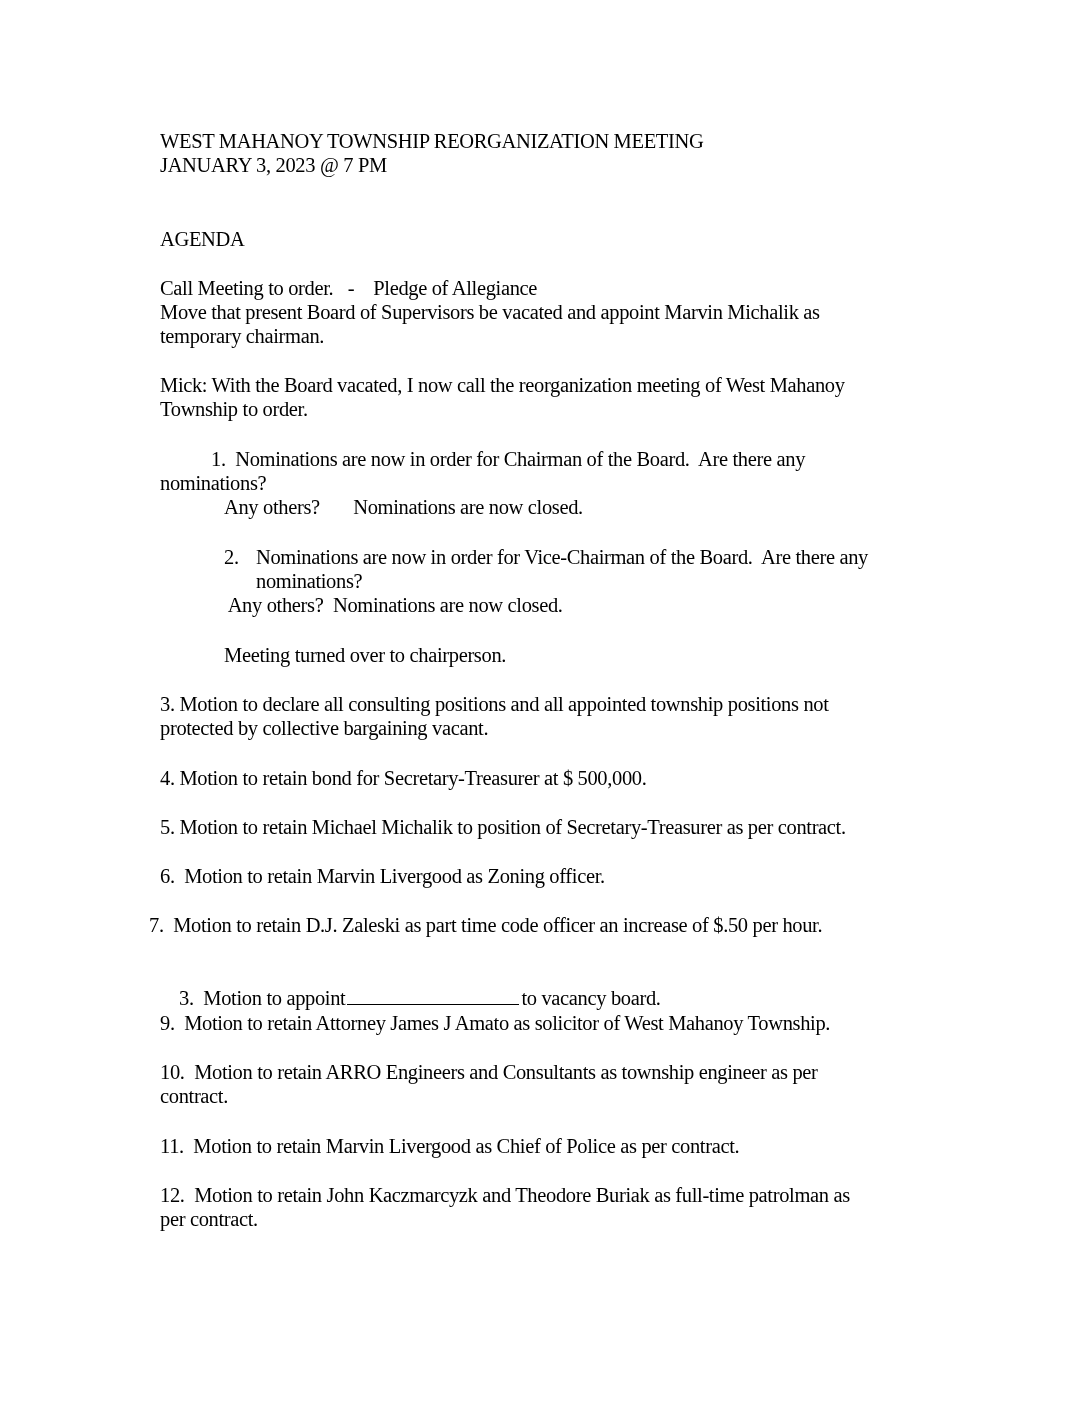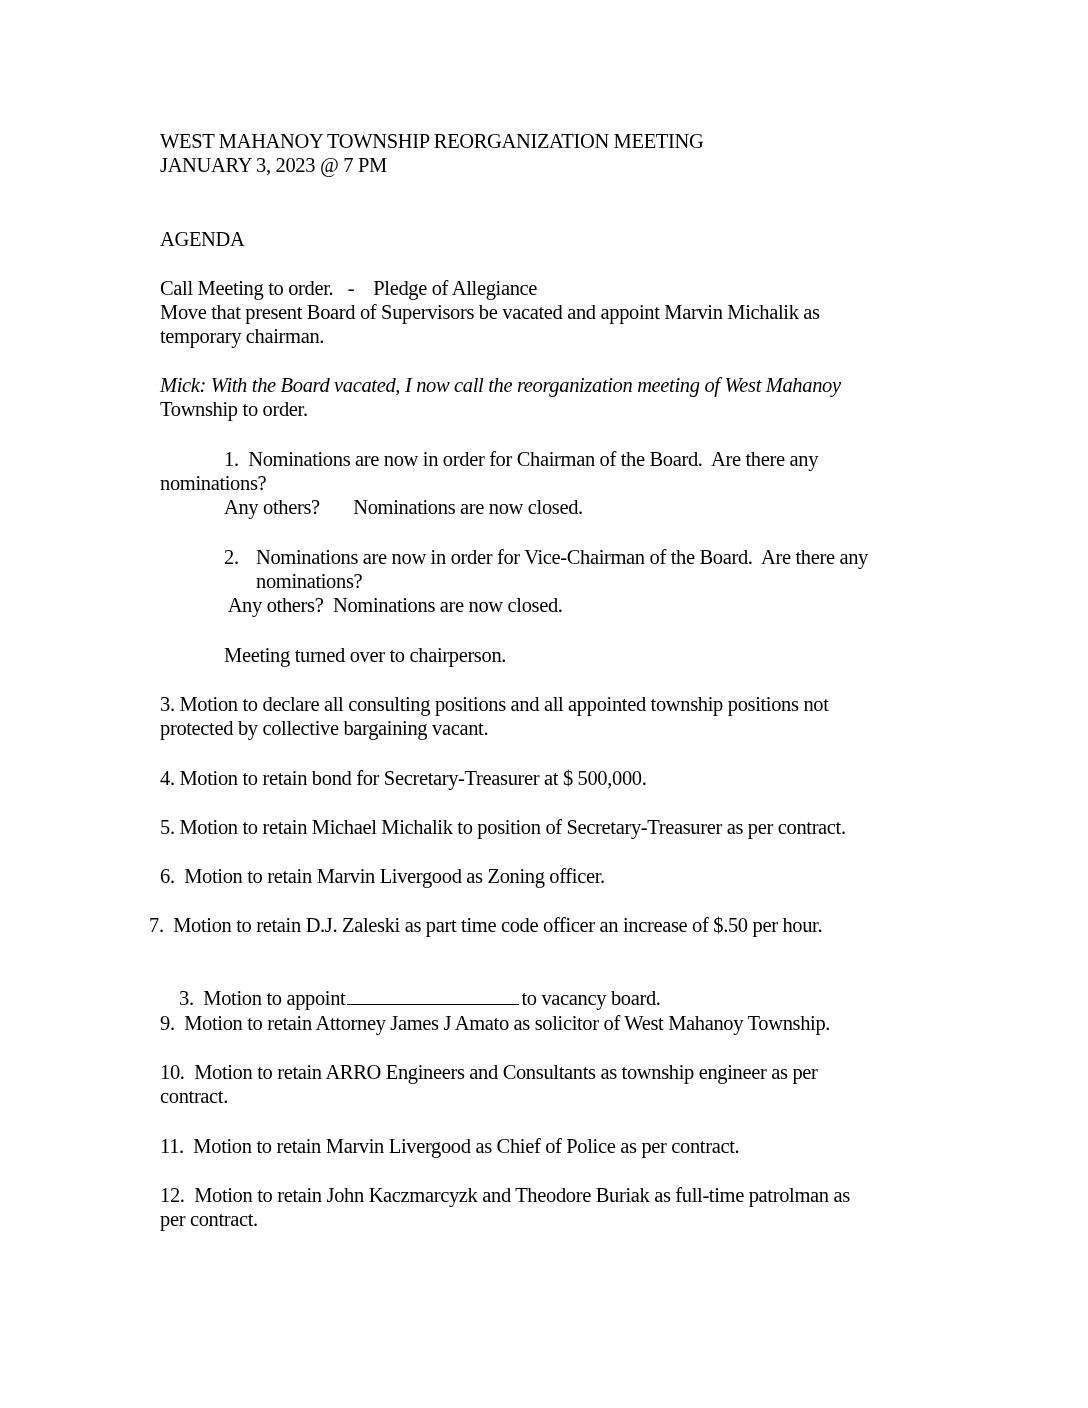--- a/index.html
+++ b/index.html
@@ -35,24 +35,24 @@
 <body>
 
 <div>
   <div class="line" style="left:160px; top:129px;">WEST MAHANOY TOWNSHIP REORGANIZATION MEETING</div>
   <div class="line" style="left:160px; top:153px;">JANUARY 3, 2023 @ 7 PM</div>
   <div class="line" style="left:160px; top:227px;">AGENDA</div>
 
   <div class="line" style="left:160px; top:276px;">Call Meeting to order.   -    Pledge of Allegiance</div>
   <div class="line" style="left:160px; top:300px;">Move that present Board of Supervisors be vacated and appoint Marvin Michalik as</div>
   <div class="line" style="left:160px; top:324px;">temporary chairman.</div>
-  <div class="line" style="left:160px; top:373px;font-style:italic;">Mick: With the Board vacated, I now call the reorganization meeting of West Mahanoy</div>
+  <div class="line" style="left:160px; top:373px;">Mick: With the Board vacated, I now call the reorganization meeting of West Mahanoy</div>
   <div class="line" style="left:160px; top:397px;">Township to order.</div>
 
-  <div class="line" style="left:224px; top:447px;">1.  Nominations are now in order for Chairman of the Board.  Are there any</div>
+  <div class="line" style="left:211px; top:447px;">1.  Nominations are now in order for Chairman of the Board.  Are there any</div>
   <div class="line" style="left:160px; top:471px;">nominations?</div>
   <div class="line" style="left:224px; top:495px;">Any others?       Nominations are now closed.</div>
 
   <div class="line" style="left:224px; top:545px;">2.</div>
   <div class="line" style="left:256px; top:545px;">Nominations are now in order for Vice-Chairman of the Board.  Are there any</div>
   <div class="line" style="left:256px; top:569px;">nominations?</div>
   <div class="line" style="left:224px; top:593px;"> Any others?  Nominations are now closed.</div>
 
   <div class="line" style="left:224px; top:643px;">Meeting turned over to chairperson.</div>
 

